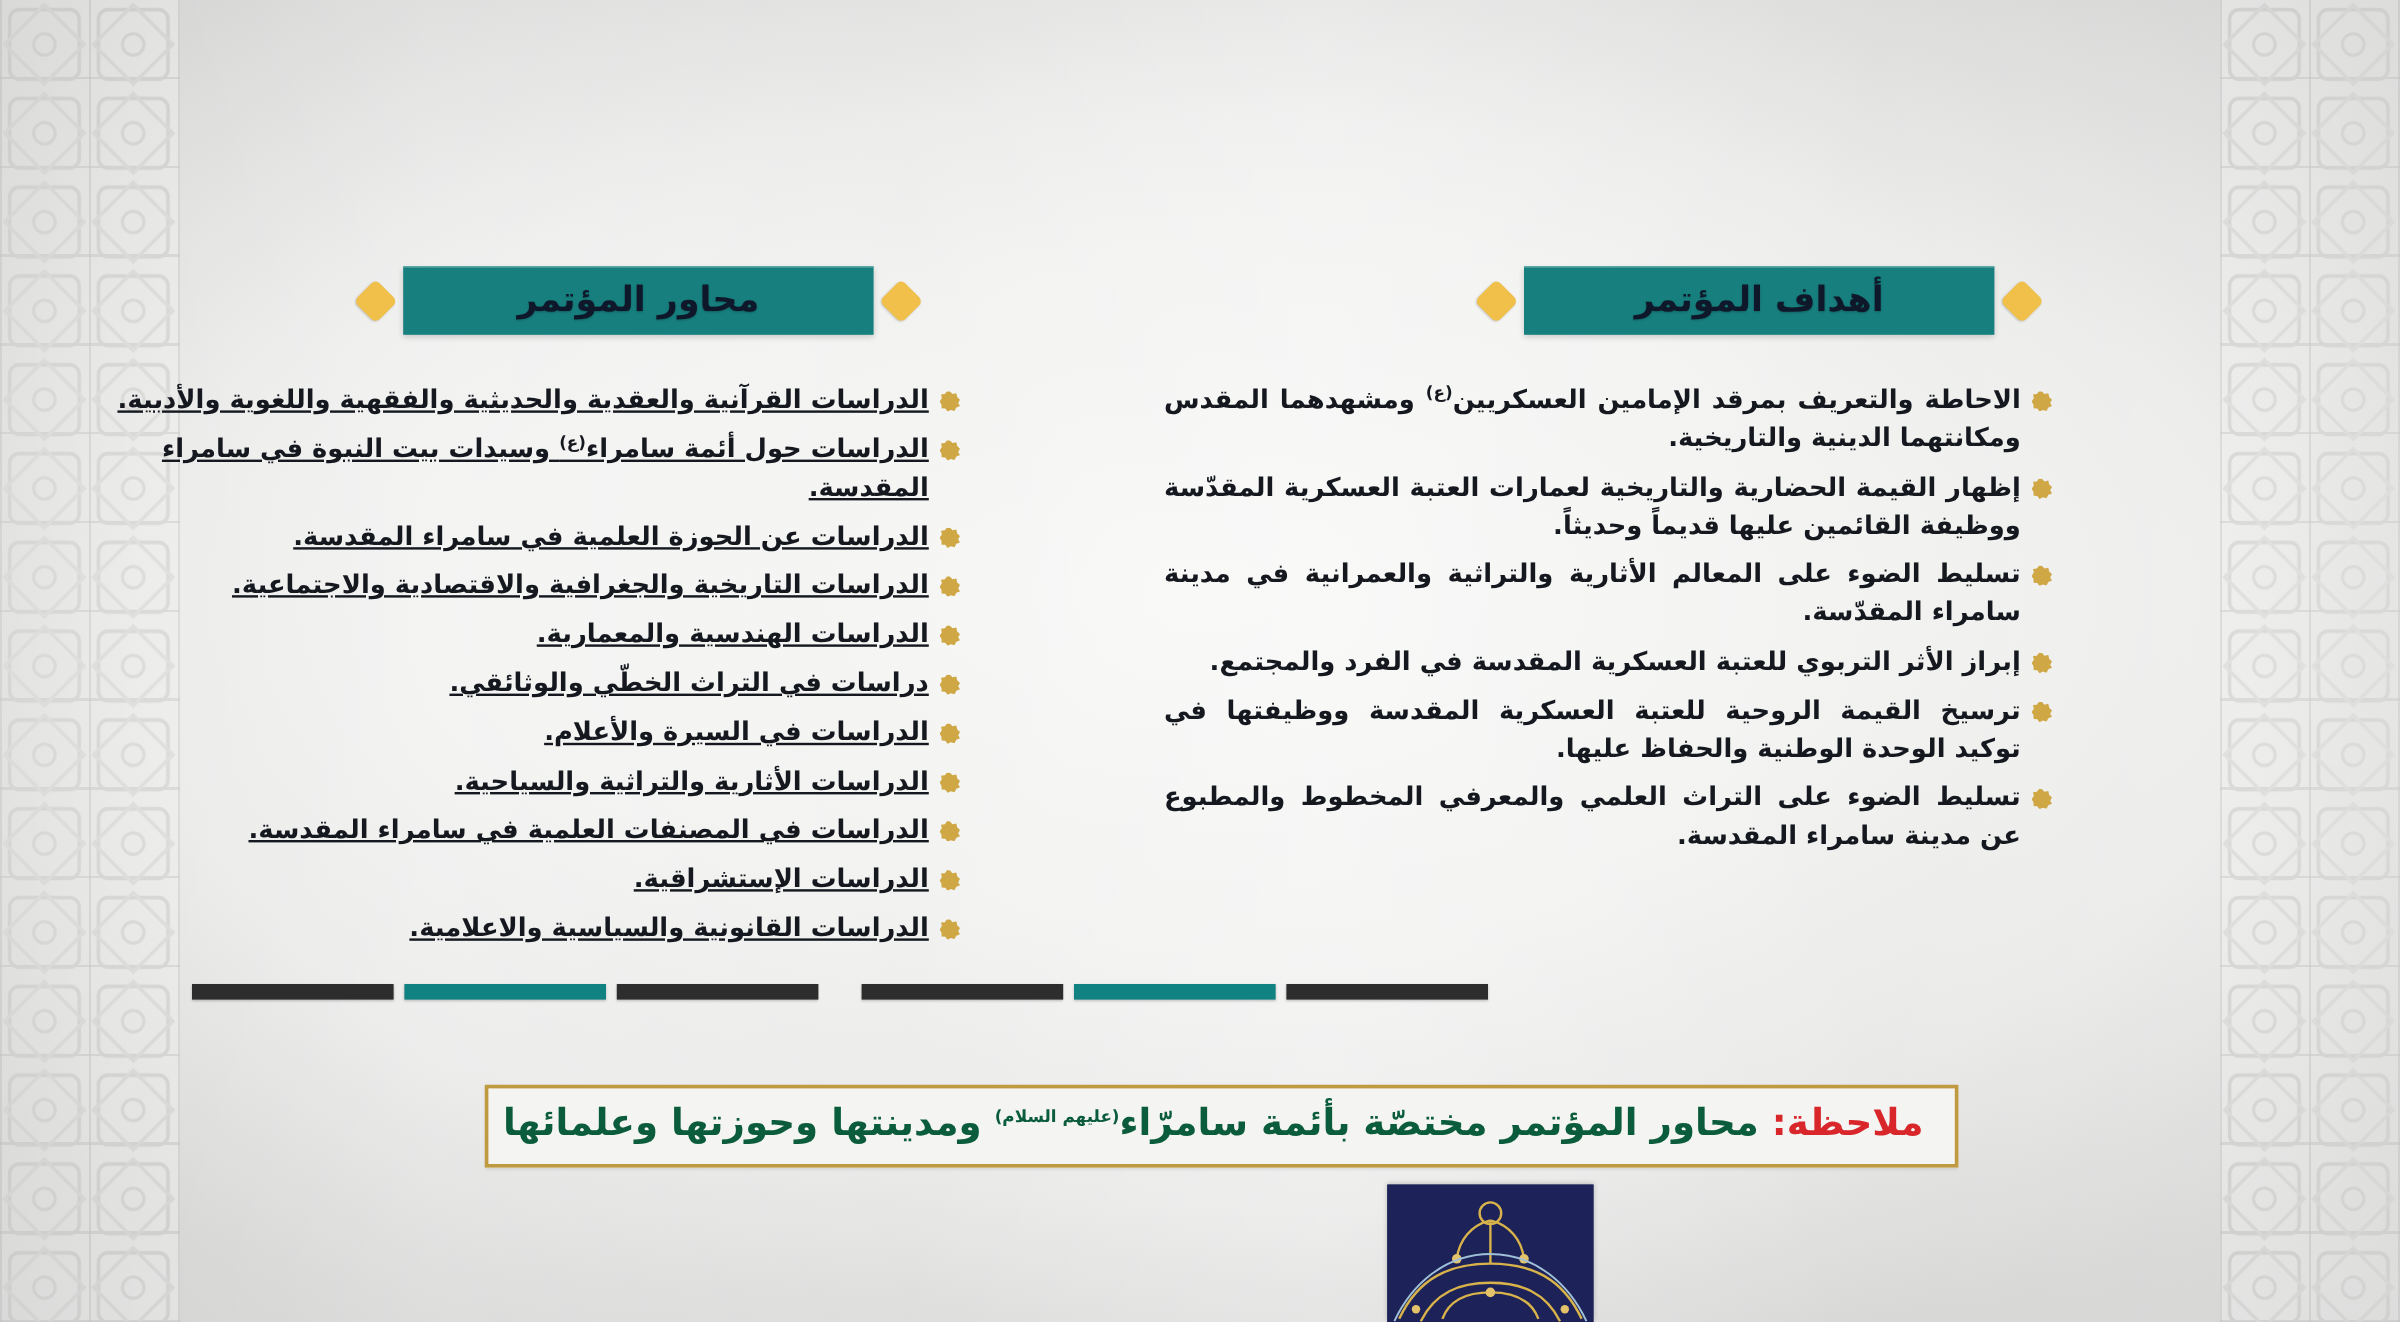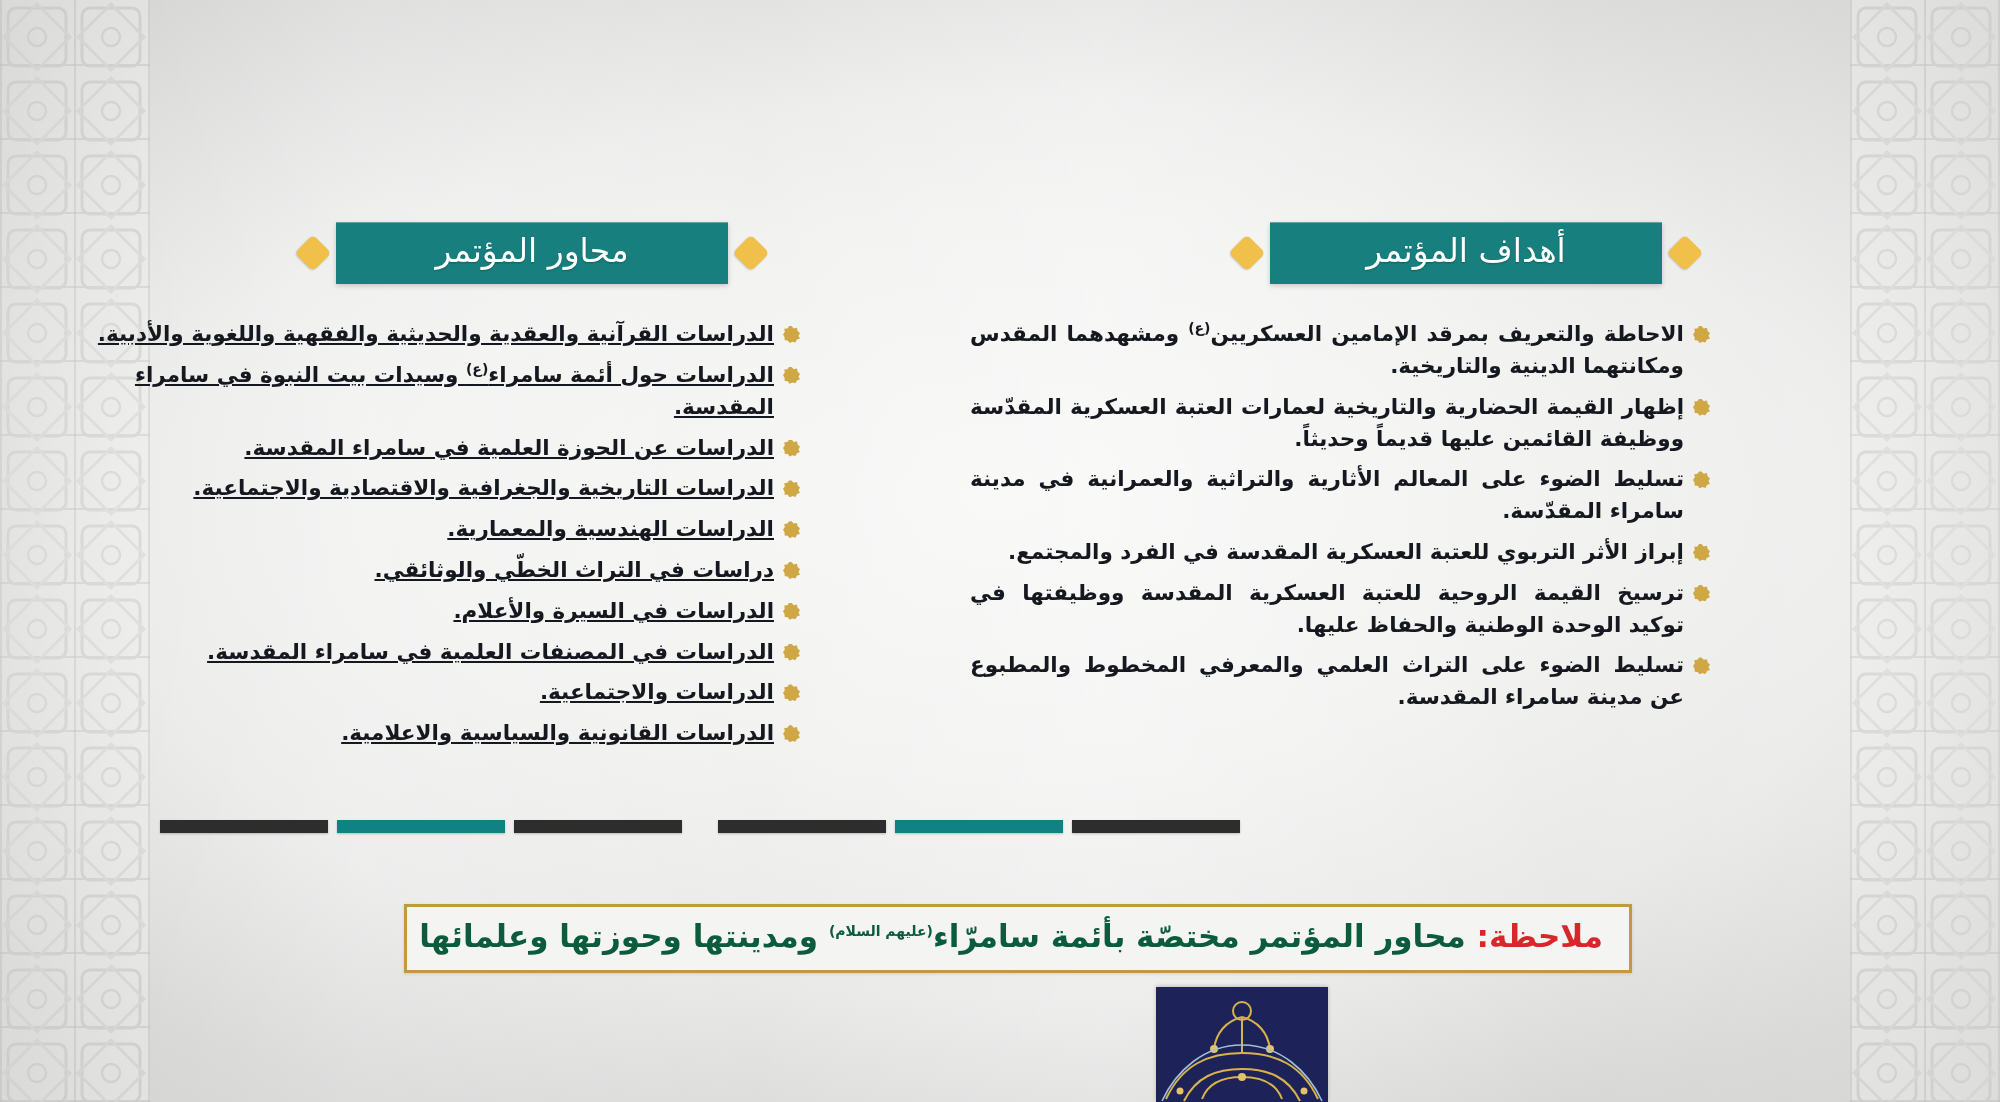--- a/index.html
+++ b/index.html
@@ -66,23 +66,23 @@
   .hdr-wrap.left{ left:300px; flex-direction:row-reverse; }
   .hdr-bar{
     background:#17807f;
     padding:11px 46px 15px 46px;
     min-width:392px;
     text-align:center;
     box-shadow:0 2px 5px rgba(0,0,0,.18);
     border-top:1px solid #5aa9a8;
   }
   .hdr-bar span{
-    color:#ffffff;
-    font-size:33px;
-    font-weight:normal;
+    color:#0f172a;
+    font-size:29px;
+    font-weight:bold;
     letter-spacing:.5px;
     line-height:1.05;
     white-space:nowrap;
     text-shadow:0 1px 2px rgba(0,0,0,.25);
   }
   .diamond{
     width:26px; height:26px;
     background:#f0c04a;
     transform:rotate(45deg);
     border-radius:5px;
@@ -280,25 +280,29 @@
         <li>
           <span class="bmark"></span>
           <span class="btxt">دراسات في التراث الخطّي والوثائقي.</span>
         </li>
         <li>
           <span class="bmark"></span>
           <span class="btxt">الدراسات في السيرة والأعلام.</span>
         </li>
         <li>
           <span class="bmark"></span>
+          <span class="btxt">الدراسات الأثارية والتراثية والسياحية.</span>
+        </li>
+        <li>
+          <span class="bmark"></span>
           <span class="btxt">الدراسات في المصنفات العلمية في سامراء المقدسة.</span>
         </li>
         <li>
           <span class="bmark"></span>
-          <span class="btxt">الدراسات والاجتماعية.</span>
+          <span class="btxt">الدراسات الإستشراقية.</span>
         </li>
         <li>
           <span class="bmark"></span>
           <span class="btxt">الدراسات القانونية والسياسية والاعلامية.</span>
         </li>
       </ul>
   </div>
 
   <div class="divider right" id="divider-right">
       <span class="seg dark" style="width: 168px;"></span>

